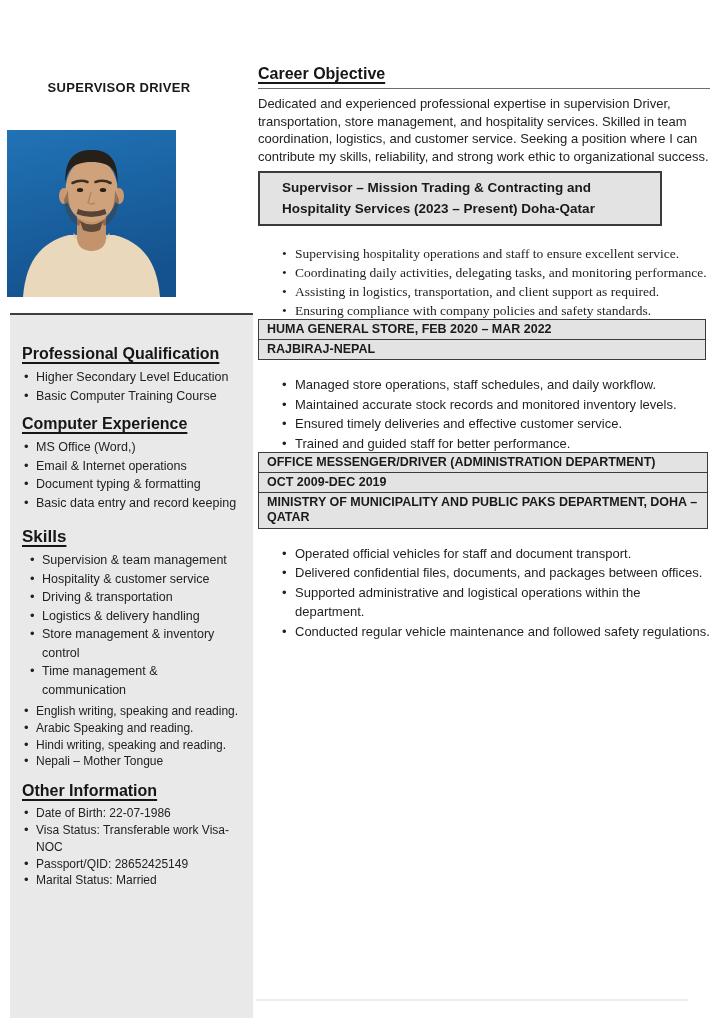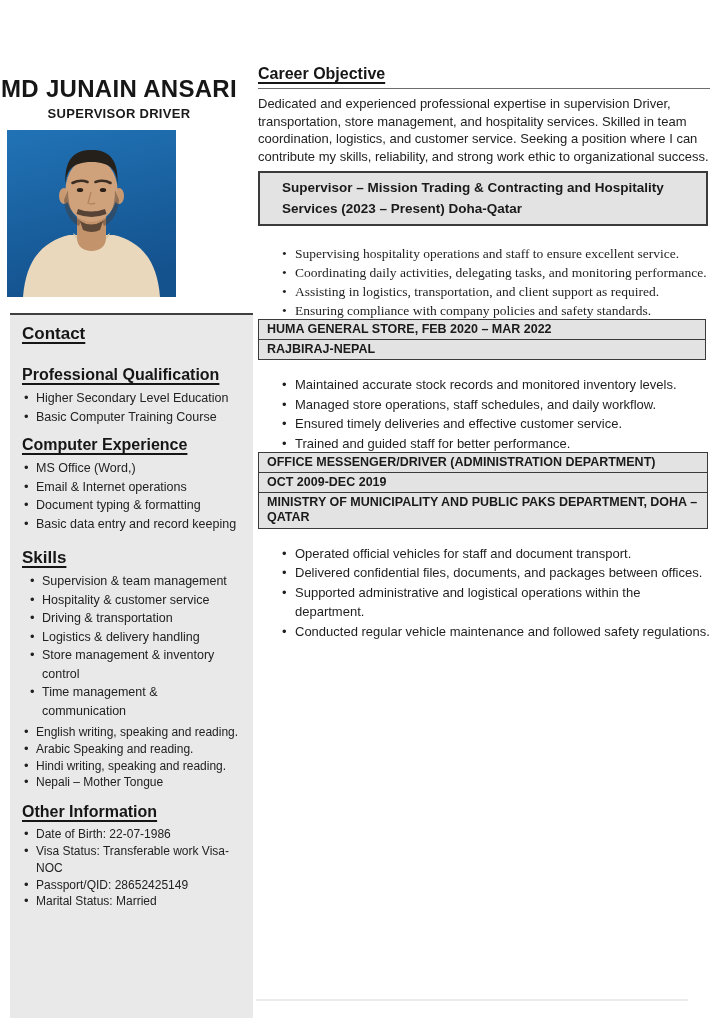--- a/index.html
+++ b/index.html
@@ -39,21 +39,21 @@
   .mt-other { margin-top:10px; }
 
   
   .main { position:absolute; left:258px; top:64px; width:452px; }
   .co-h { font-size:16px; font-weight:700; color:#161616; line-height:20px;
           text-decoration:underline; text-decoration-thickness:1.5px; text-underline-offset:3px; }
   .co-rule { margin-top:4px; height:0; border-top:1.5px solid #6d6d6d; width:100%; }
   .co-text { margin-top:6px; font-size:13px; line-height:17.6px; color:#222; }
 
   .job-box { border:2px solid #3b3b3b; background:#e3e3e3; }
-  .job-box.first { margin-top:6px; width:450px; padding:5px 22px 5px 22px; }
+  .job-box.first { margin-top:6px; width:404px; padding:5px 22px 5px 22px; }
   .job-box.first .job-row { border:none; padding:0; font-size:13.5px; line-height:20.5px; }
   .job-row { font-weight:700; color:#1a1a1a; font-size:12.5px; line-height:15.5px; padding:2px 8px; }
   .job-box.rows { margin-top:0; border:none; }
   .job-box.rows .job-row { border:1.5px solid #3b3b3b; background:#e3e3e3; margin-top:-1.5px; }
   .box2 { margin-top:16px; width:448px;border-radius:7px; }
   .box3 { margin-top:21px; width:450px; }
 
   ul.job-list { list-style:none; margin-top:18px; padding-left:24px; }
   ul.job-list li { font-size:13px; line-height:19px; color:#1f1f1f; padding-left:13px; position:relative; }
   ul.job-list li::before { content:"•"; position:absolute; left:0; top:0; }
@@ -64,21 +64,20 @@
   ul.job-list.l3 li { line-height:19.5px; }
 
   .footer-line { position:absolute; left:256px; top:999px; width:432px; height:2px; background:#ececec; }
 </style>
 </head>
 <body>
 
 <div class="page">
 
   <div class="header-left">
-    <div class="name">MD JUNAIN ANSARI</div>
     <div class="job-title">SUPERVISOR DRIVER</div>
   </div>
 
   <svg class="photo" viewBox="0 0 169 167" aria-hidden="true">
     <defs>
       <linearGradient id="pbg" x1="0" y1="0" x2="0.25" y2="1">
         <stop offset="0" stop-color="#2173b6"></stop>
         <stop offset="1" stop-color="#14528e"></stop>
       </linearGradient>
     </defs>
@@ -96,21 +95,20 @@
     <path d="M88.5,52 q8,-3 15,1" stroke="#3a2d22" stroke-width="2.6" fill="none" stroke-linecap="round"></path>
     <ellipse cx="73" cy="60" rx="3.2" ry="2" fill="#2b1f18"></ellipse>
     <ellipse cx="96" cy="60" rx="3.2" ry="2" fill="#2b1f18"></ellipse>
     <path d="M84,62 q-2,8 -3,11 q3,2 7,0" stroke="#b5835d" stroke-width="1.4" fill="none"></path>
     <path d="M71,79 q13,5 27,0 l1.5,5 q-15,6 -30,0 Z" fill="#41332a" opacity="0.85"></path>
     <path d="M73,91 q11,7 23,0 l-3,9 q-8,4 -17,0 Z" fill="#3c2f26" opacity="0.75"></path>
   </svg>
 
   <aside class="sidebar">
 
-    <h2 class="sb-h">Contact</h2>
 
     <h2 class="sb-h sm mt-contact">Professional Qualification</h2>
     <ul class="sb-list">
       <li>Higher Secondary Level Education</li>
       <li>Basic Computer Training Course</li>
     </ul>
 
     <h2 class="sb-h sm mt-ce">Computer Experience</h2>
     <ul class="sb-list">
       <li>MS Office (Word,)</li>
@@ -161,22 +159,22 @@
       <li>Coordinating daily activities, delegating tasks, and monitoring performance.</li>
       <li>Assisting in logistics, transportation, and client support as required.</li>
       <li>Ensuring compliance with company policies and safety standards.</li>
     </ul>
 
     <div class="job-box rows box2">
       <div class="job-row">HUMA GENERAL STORE, FEB 2020 – MAR 2022</div>
       <div class="job-row">RAJBIRAJ-NEPAL</div>
     </div>
     <ul class="job-list l2">
+      <li>Managed store operations, staff schedules, and daily workflow.</li>
       <li>Maintained accurate stock records and monitored inventory levels.</li>
-      <li>Managed store operations, staff schedules, and daily workflow.</li>
       <li>Ensured timely deliveries and effective customer service.</li>
       <li>Trained and guided staff for better performance.</li>
     </ul>
 
     <div class="job-box rows box3">
       <div class="job-row">OFFICE MESSENGER/DRIVER (ADMINISTRATION DEPARTMENT)</div>
       <div class="job-row">OCT 2009-DEC 2019</div>
       <div class="job-row">MINISTRY OF MUNICIPALITY AND PUBLIC PAKS DEPARTMENT, DOHA – QATAR</div>
     </div>
     <ul class="job-list l3">

